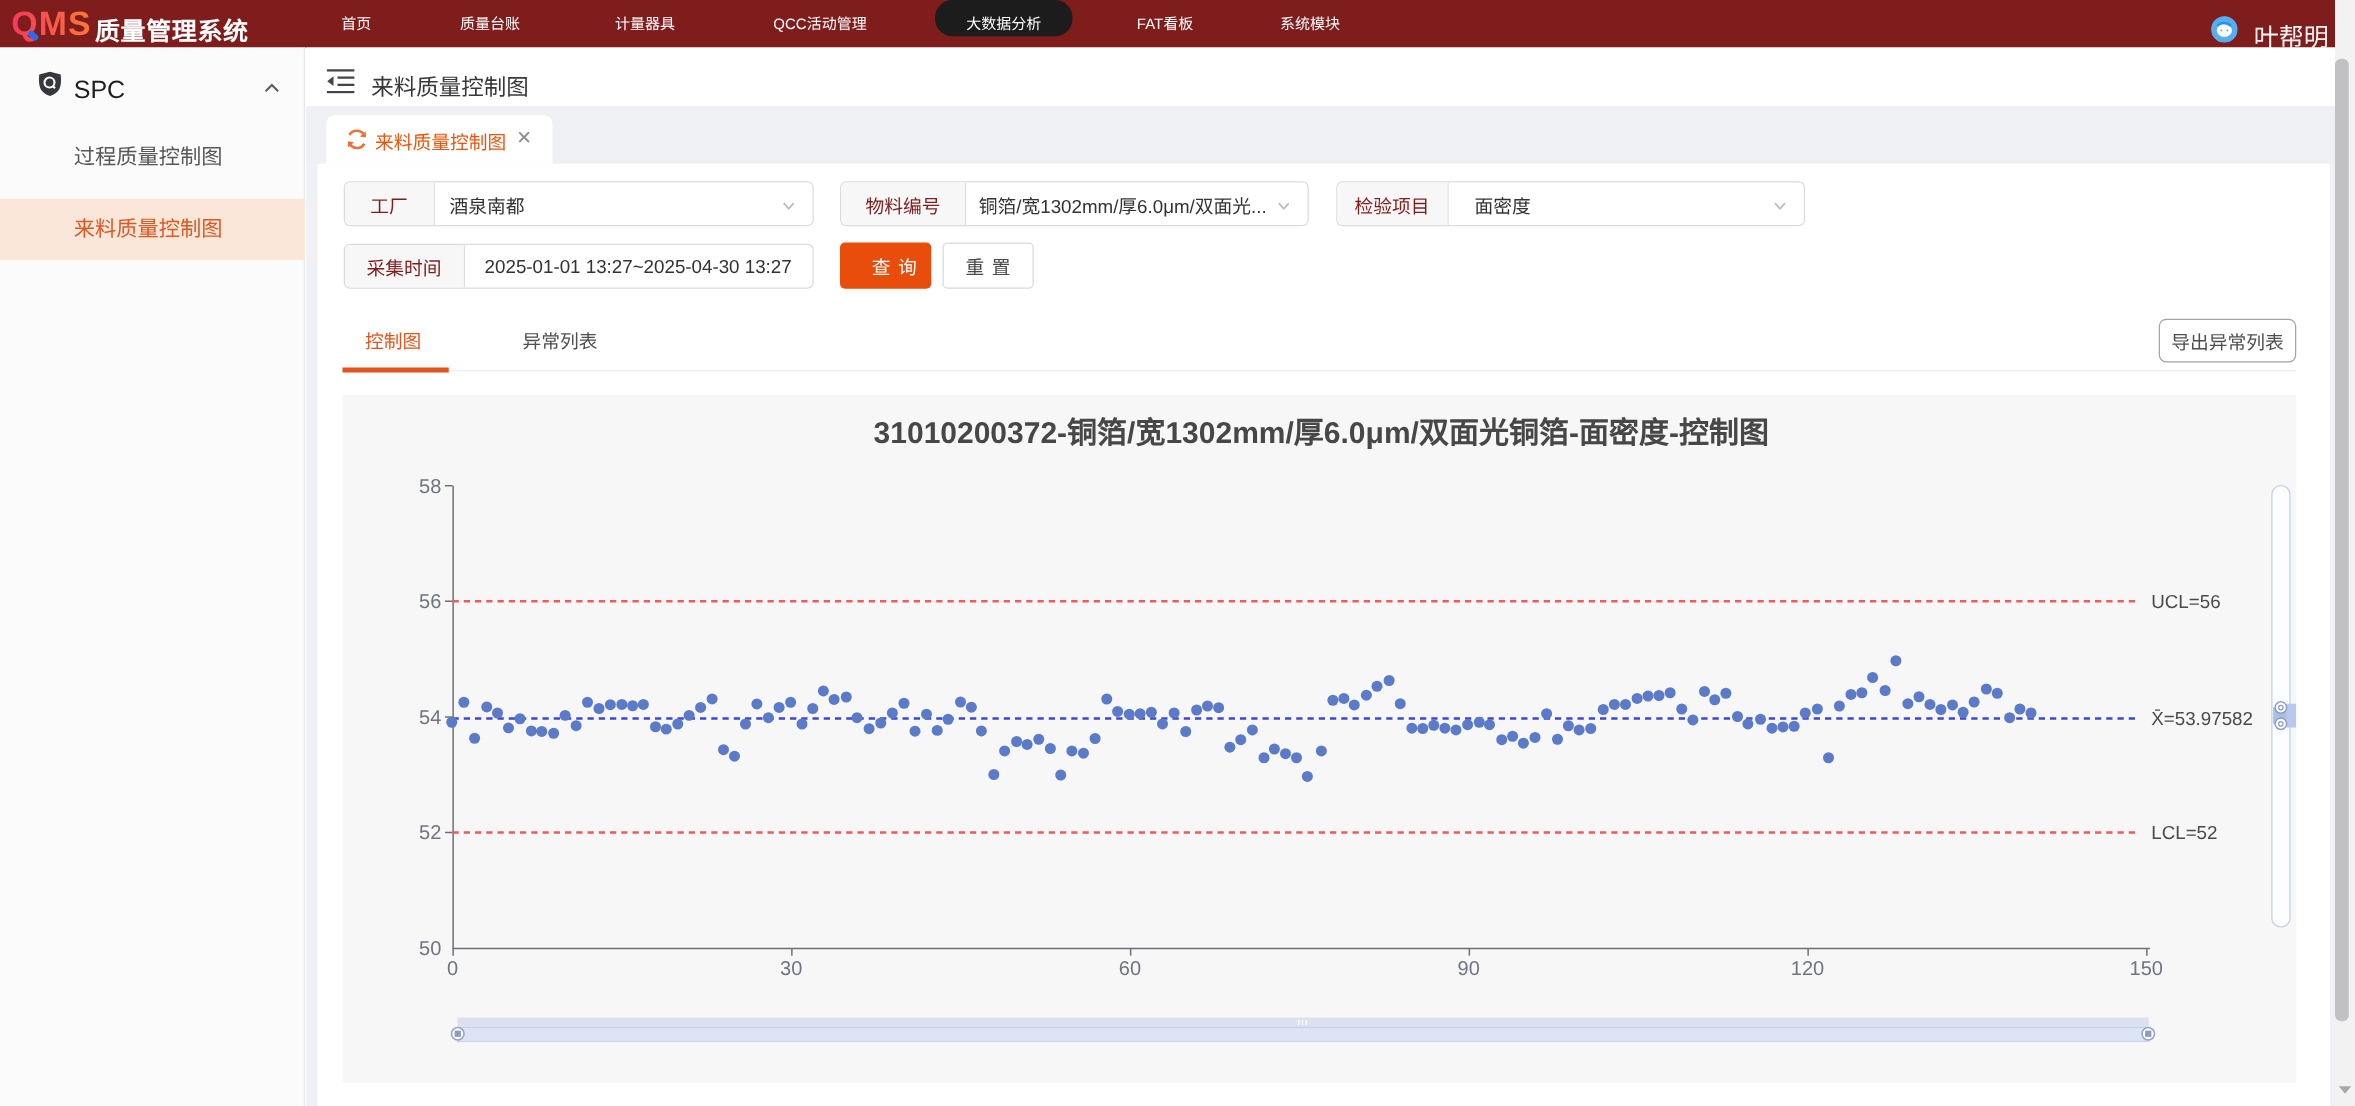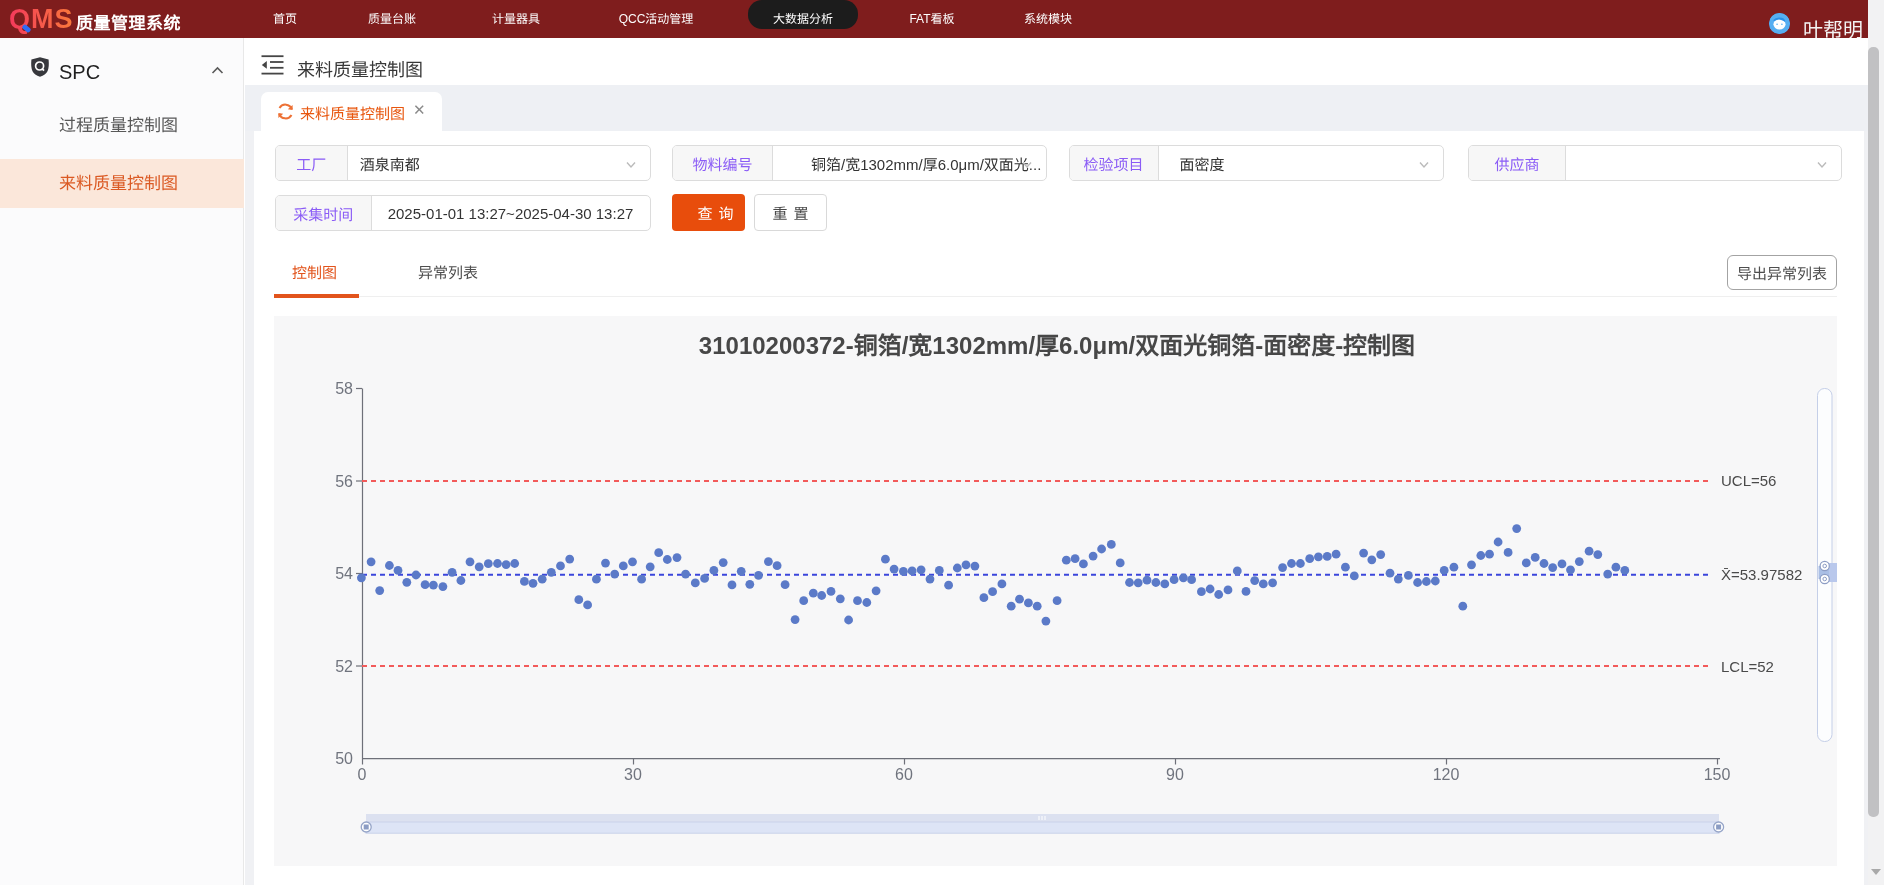--- a/index.html
+++ b/index.html
@@ -4,21 +4,21 @@
 <title>质量管理系统</title>
 <style>
   * { margin:0; padding:0; box-sizing:border-box; }
   html,body { width:1884px; height:885px; overflow:hidden; background:#fff;
     font-family:"Liberation Sans", sans-serif; }
   #app { position:relative; width:1884px; height:885px; }
   
   #nav { position:absolute; left:0; top:0; width:1868px; height:38px; background:#7f1d1d; }
   #logo { position:absolute; left:9px; top:4px; font-size:27px; font-weight:bold; letter-spacing:1px;
     background:linear-gradient(90deg,#f5395c,#f97a3a); -webkit-background-clip:text; background-clip:text; color:transparent; }
-  #systitle { position:absolute; left:76px; top:9px; font-size:17px; font-weight:bold; color:#fff; letter-spacing:0.5px;}
+  #systitle { position:absolute; left:76px; top:9px; font-size:20px; font-weight:bold; color:#fff; letter-spacing:0.5px;}
   .navitem { position:absolute; top:0; height:29px; line-height:38px; text-align:center; color:#fdfdfd; font-size:12px; }
   .navitem.active { background:#1c1c1c; }
   #avatar { position:absolute; left:1769px; top:13px; width:21px; height:21px; border-radius:50%; background:#4aa9f5; overflow:hidden;}
   #uname { position:absolute; left:1803px; top:14px; color:#f3f3f3; font-size:20px; }
   
   #side { position:absolute; left:0; top:38px; width:244px; height:847px; background:#fbfbfc; border-right:1px solid #e8e8e8; }
   #spcrow { position:absolute; left:0; top:19px; width:244px; height:40px; }
   #spctxt { position:absolute; left:59px; top:4px; font-size:20px; color:#1f1f1f; }
   .menuitem { position:absolute; left:0; width:244px; height:49px; line-height:49px; font-size:17px; color:#585858; padding-left:59px; }
   .menuitem.sel { background:#fbe7da; color:#DB5A24; }
@@ -29,21 +29,21 @@
   #pagebg { position:absolute; left:245px; top:85px; width:1623px; height:800px; background:#f0f1f4; }
   #tabstrip { position:absolute; left:245px; top:85px; width:1623px; height:46px; background:#eef0f4; }
   #toptab { position:absolute; left:16px; top:7px; width:181px; height:39px; background:#fff; border-radius:7px 7px 0 0; }
   #toptab .t { position:absolute; left:39px; top:10px; font-size:15px; color:#E8560E; }
   #toptab .x { position:absolute; left:152px; top:9px; font-size:15px; color:#8a8a8a; }
   
   #panel { position:absolute; left:254px; top:131px; width:1610px; height:754px; background:#fff; }
   
   .fgroup { position:absolute; height:36px; border:1px solid #dcdcdc; border-radius:5px; background:#fff; }
   .flabel { position:absolute; left:0; top:0; bottom:0; background:#f7f7f7; border-right:1px solid #dcdcdc;
-     border-radius:4px 0 0 4px; font-size:15px; color:#8b5cf6; display:flex; align-items:center; justify-content:center; }
+     border-radius:4px 0 0 4px; font-size:15px; color:#7f1d1d; display:flex; align-items:center; justify-content:center; }
   .fval { position:absolute; top:0; bottom:0; font-size:15px; color:#333; display:flex; align-items:center; }
   .chev { position:absolute; top:13px; width:12px; height:12px; }
   .btn { position:absolute; height:37px; border-radius:4px; font-size:15px; display:flex; align-items:center; justify-content:center; }
   #btnq { left:418px; top:63px; width:73px; background:#E84D0C; color:#fff; letter-spacing:6px; padding-left:20px;}
   #btnr { left:500px; top:63px; width:73px; background:#fff; border:1px solid #d9d9d9; color:#4a4a4a; letter-spacing:6px; padding-left:6px;}
   
   #tabctl { position:absolute; left:38px; top:130px; font-size:15px; color:#E2541C; }
   #tabexc { position:absolute; left:164px; top:130px; font-size:15px; color:#4e4e4e; }
   #tabline { position:absolute; left:20px; top:165px; width:1563px; height:1px; background:#efefef; }
   #tabbar { position:absolute; left:19.5px; top:163px; width:85px; height:4px; background:#E2541C; }
@@ -125,35 +125,29 @@
   <div id="panel">
     <div class="fgroup" style="left:20.7px;top:14px;width:376px;">
       <div class="flabel" style="width:72px;">工厂</div>
       <div class="fval" style="left:84px;">酒泉南都</div>
       <svg class="chev" style="left:349px;" viewBox="0 0 12 12">
           <path d="M2 3.5 L6 8 L10 3.5" fill="none" stroke="#bbb" stroke-width="1.4"></path>
         </svg>
     </div>
     <div class="fgroup" style="left:418px;top:14px;width:375px;">
       <div class="flabel" style="width:100px;">物料编号</div>
-      <div class="fval" style="left:110px;margin-left:28px;">铜箔/宽1302mm/厚6.0μm/双面光...</div>
+      <div class="fval" style="left:110px;">铜箔/宽1302mm/厚6.0μm/双面光...</div>
       <svg class="chev" style="left:348px;" viewBox="0 0 12 12">
           <path d="M2 3.5 L6 8 L10 3.5" fill="none" stroke="#bbb" stroke-width="1.4"></path>
         </svg>
     </div>
     <div class="fgroup" style="left:814.6px;top:14px;width:375px;">
       <div class="flabel" style="width:89px;">检验项目</div>
       <div class="fval" style="left:110px;">面密度</div>
       <svg class="chev" style="left:348px;" viewBox="0 0 12 12">
-          <path d="M2 3.5 L6 8 L10 3.5" fill="none" stroke="#bbb" stroke-width="1.4"></path>
-        </svg>
-    </div>
-    <div class="fgroup" style="left:1214px;top:14px;width:374px;">
-      <div class="flabel" style="width:97px;">供应商</div>
-      <svg class="chev" style="left:347px;" viewBox="0 0 12 12">
           <path d="M2 3.5 L6 8 L10 3.5" fill="none" stroke="#bbb" stroke-width="1.4"></path>
         </svg>
     </div>
     <div class="fgroup" style="left:20.7px;top:64px;width:376px;">
       <div class="flabel" style="width:96px;">采集时间</div>
       <div class="fval" style="left:112px;">2025-01-01 13:27~2025-04-30 13:27</div>
     </div>
     <div class="btn" id="btnq">查询</div>
     <div class="btn" id="btnr">重置</div>
     <div id="tabctl">控制图</div>

